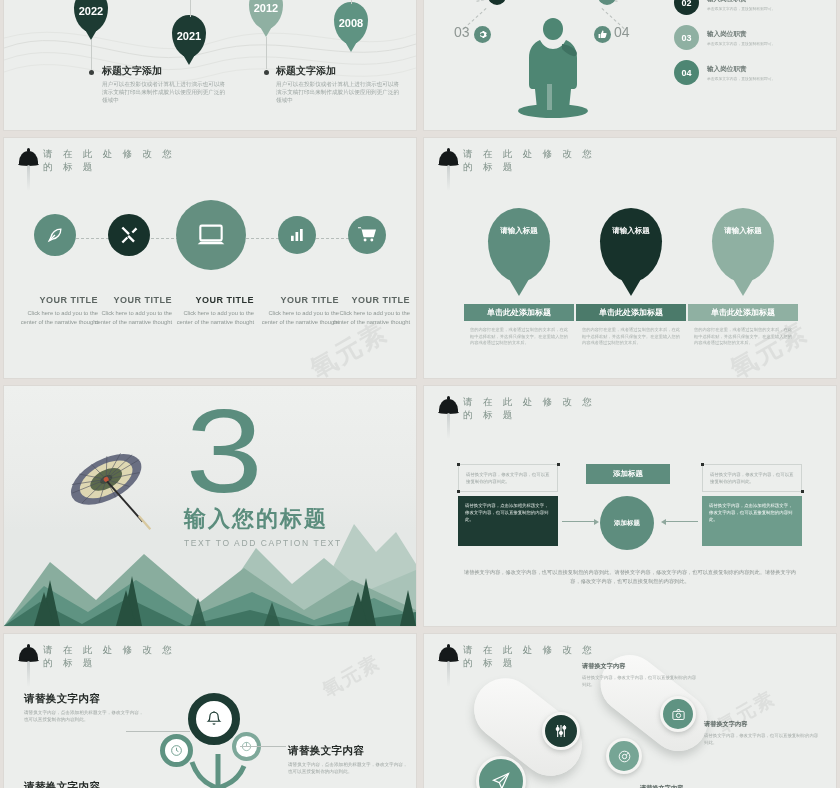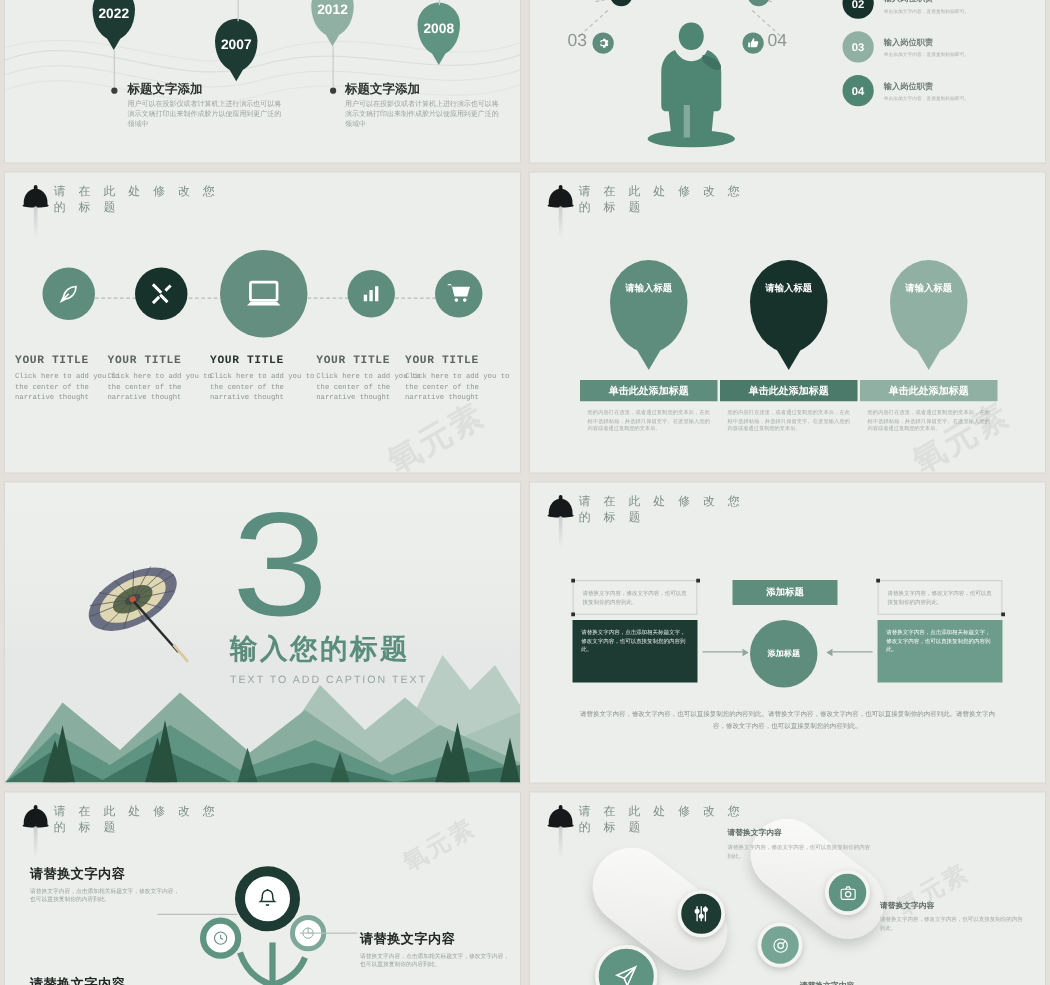--- a/index.html
+++ b/index.html
@@ -86,21 +86,21 @@
     display:flex;align-items:center;justify-content:center;
     color:#fff; font-size:9px; font-weight:bold; margin-right:8px;
   }
   .rtxt h5 { font-size:6.6px; color:#6e7a76; margin-bottom:2px; font-weight:bold;}
   .rtxt p  { font-size:3.8px; color:#a9b0ad; }
   .ic {
     position:absolute; border-radius:50%;
     display:flex;align-items:center;justify-content:center; color:#fff;
   }
   .ic-dash { position:absolute; top:100px; left:52px; right:52px; border-top:1px dashed #b6bdba;}
-  .tcol { position:absolute; width:86px; text-align:left; top:145px;font-family:Liberation Mono, monospace;}
+  .tcol { position:absolute; width:86px; text-align:right; top:157px;}
   .tcol h4 { font-size:9px; color:#5c6562; letter-spacing:.5px; margin-bottom:4px;}
   .tcol.act h4 { color:#2b3330; font-weight:bold; }
   .tcol p { font-size:5.8px; color:#8d9693; line-height:8.5px;}
   
   .drop-wrap { position:absolute; top:70px; width:110px; }
   .drop {
     width:62px; height:74px; margin:0 auto;
     border-radius:50% 50% 50% 50% / 45% 45% 55% 55%;
     display:flex; align-items:flex-start; justify-content:center;
     position:relative;
@@ -177,21 +177,21 @@
       <path d="M0 66 C70 40 130 92 205 70 C280 48 340 86 412 62" fill="none" stroke="#dcdedb" stroke-width="1"></path>
       <path d="M0 78 C70 52 130 104 205 82 C280 60 340 98 412 74" fill="none" stroke="#e1e3e0" stroke-width="1"></path>
       <path d="M0 56 C80 34 140 84 210 60 C290 34 350 76 412 52" fill="none" stroke="#e3e5e2" stroke-width="1"></path>
       <path d="M0 90 C70 64 130 116 205 94 C280 72 340 110 412 86" fill="none" stroke="#e4e6e3" stroke-width="1"></path>
     </svg>
 
     <div class="pin dk" style="left:70px;top:8px;">
         <span>2022</span>
       </div>
     <div class="pin dk" style="left:168px;top:33px;">
-        <span>2007</span>
+        <span>2021</span>
       </div>
     <div class="pin md" style="left:245px;top:5px;">
         <span>2012</span>
       </div>
     <div class="pin lt" style="left:330px;top:20px;">
         <span>2008</span>
       </div>
 
     <div class="tl-stem" style="left:87px;top:58px;height:30px;"></div>
     <div class="tl-stem" style="left:186px;top:0px;height:35px;"></div>

